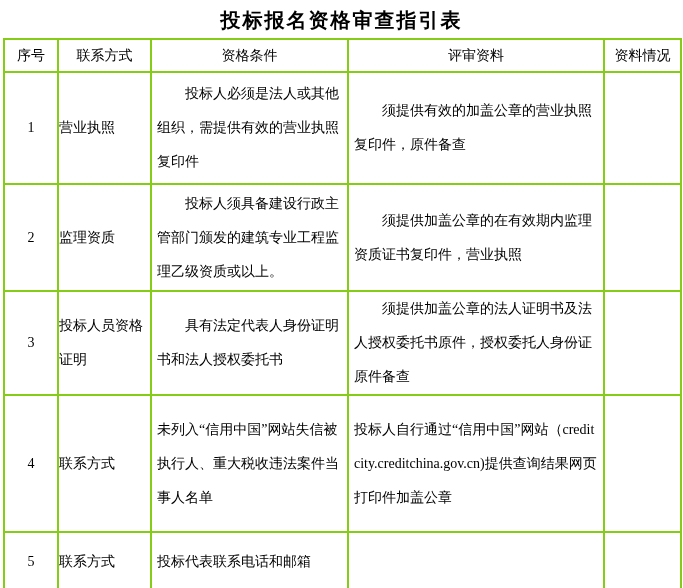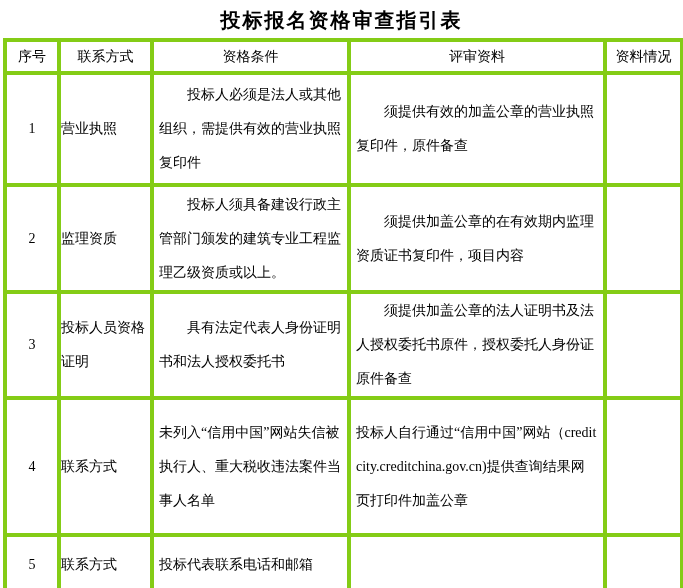--- a/index.html
+++ b/index.html
@@ -21,21 +21,21 @@
     line-height: 24px;
   }
   table.guide {
     border-collapse: collapse;
     table-layout: fixed;
     width: 677px;
     margin-left: 3px;
     border: 2px solid #000;
   }
   table.guide th, table.guide td {
-    border: 4px solid #84cc16;
+    border: 2px solid #84cc16;
     vertical-align: middle;
     font-size: 14px;
     overflow: hidden;
   }
   thead tr { height: 33px; }
   th {
     font-weight: normal;
     text-align: center;
     padding: 0 2px;
   }
@@ -85,21 +85,21 @@
         <td class="cell-no">1</td>
         <td class="cell-item">营业执照</td>
         <td class="cell-qual">　　投标人必须是法人或其他组织，需提供有效的营业执照复印件</td>
         <td class="cell-eval">　　须提供有效的加盖公章的营业执照复印件，原件备查</td>
         <td class="cell-status"></td>
       </tr>
       <tr style="height: 107px;">
         <td class="cell-no">2</td>
         <td class="cell-item">监理资质</td>
         <td class="cell-qual">　　投标人须具备建设行政主管部门颁发的建筑专业工程监理乙级资质或以上。</td>
-        <td class="cell-eval">　　须提供加盖公章的在有效期内监理资质证书复印件，项目内容</td>
+        <td class="cell-eval">　　须提供加盖公章的在有效期内监理资质证书复印件，营业执照</td>
         <td class="cell-status"></td>
       </tr>
       <tr style="height: 97px;">
         <td class="cell-no">3</td>
         <td class="cell-item">投标人员资格证明</td>
         <td class="cell-qual">　　具有法定代表人身份证明书和法人授权委托书</td>
         <td class="cell-eval">　　须提供加盖公章的法人证明书及法人授权委托书原件，授权委托人身份证原件备查</td>
         <td class="cell-status"></td>
       </tr>
       <tr style="height: 137px;">

